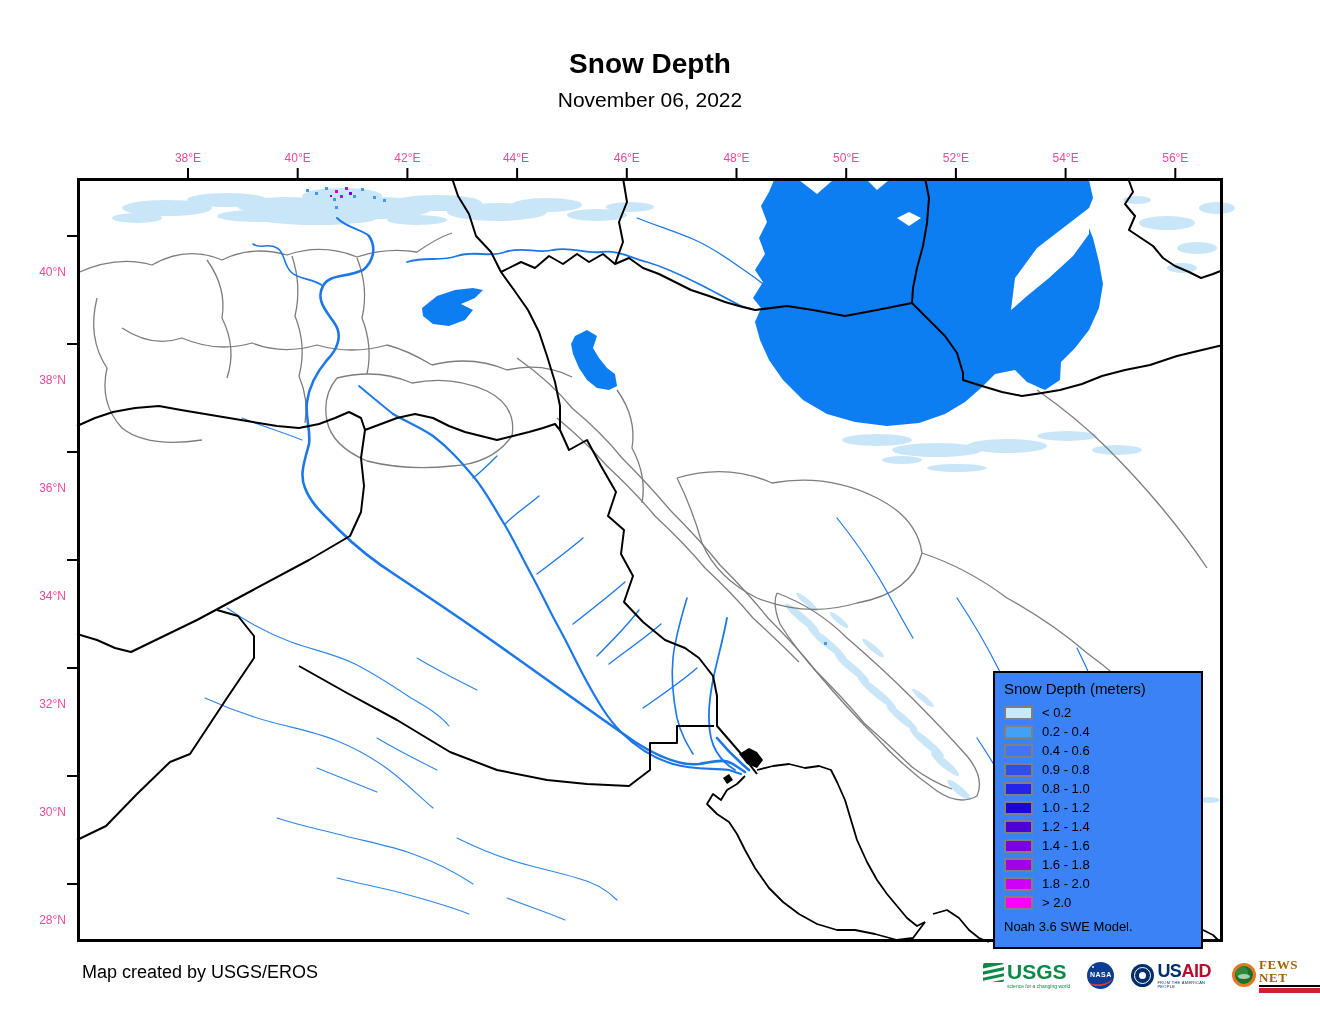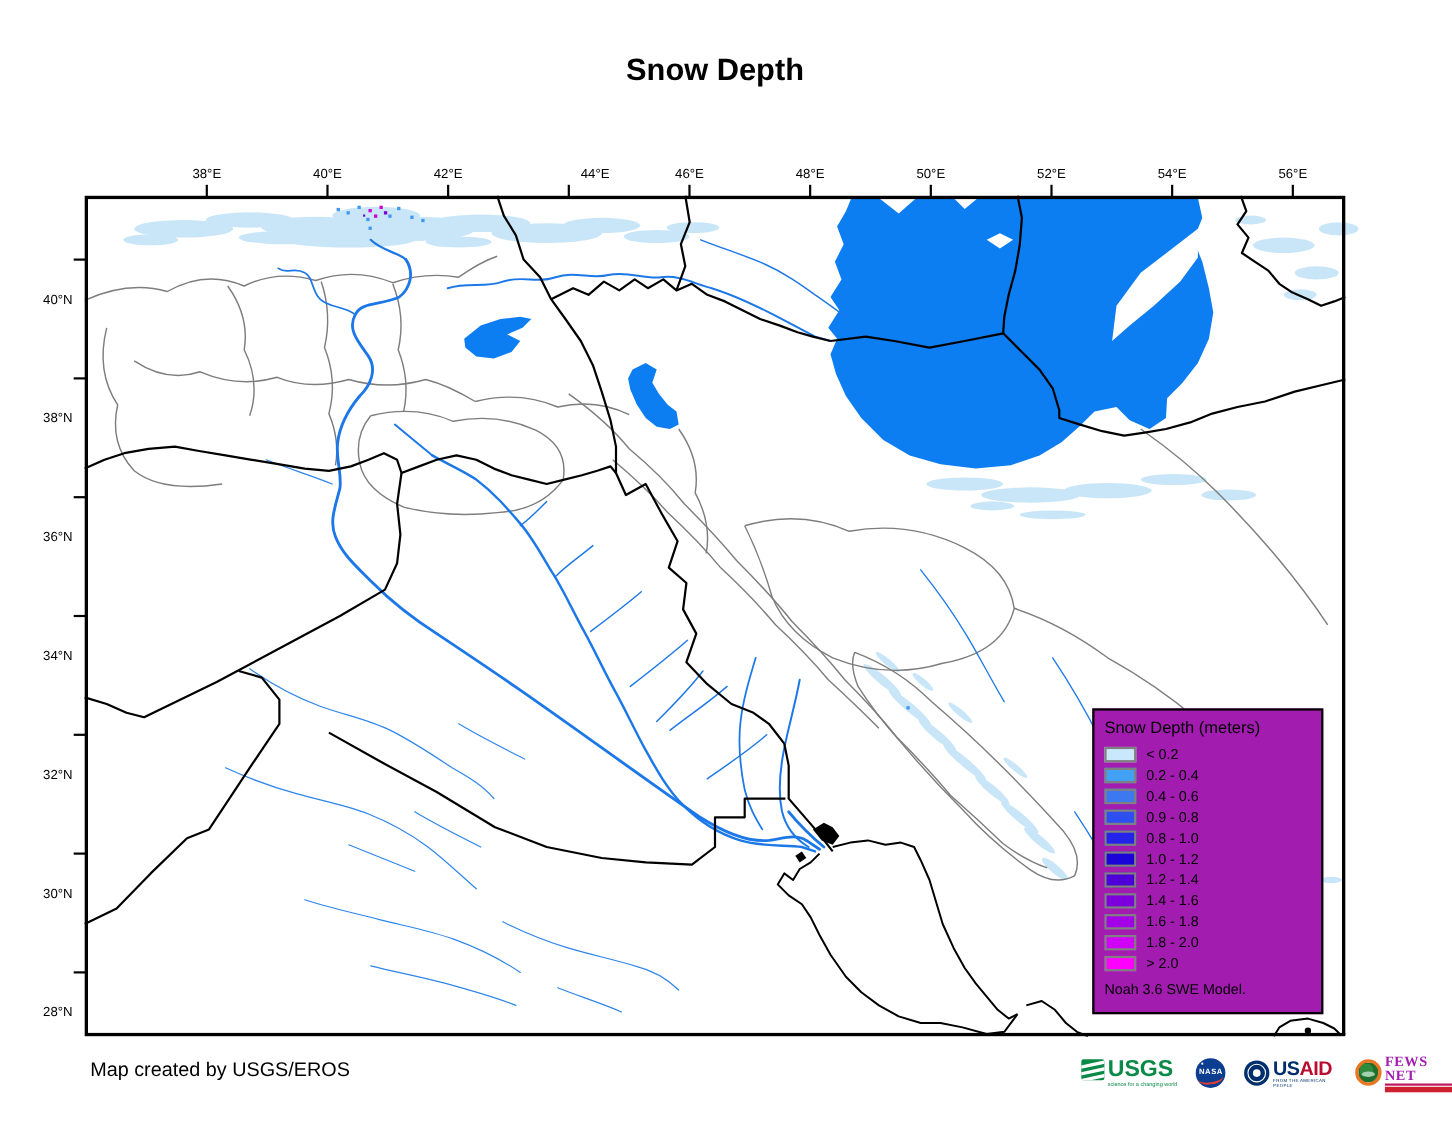--- a/index.html
+++ b/index.html
@@ -3,24 +3,24 @@
 <meta charset="utf-8">
 <style>
   html,body{margin:0;padding:0;background:#fff;}
   body{width:1320px;height:1020px;position:relative;font-family:"Liberation Sans",sans-serif;overflow:hidden;}
   .abs{position:absolute;}
   #title-block{left:0;top:44px;width:1300px;text-align:center;}
   #map-title{font-size:28px;font-weight:bold;color:#000;margin:4px;}
   #map-subtitle{font-size:21px;color:#000;margin:8px 0 0 0;font-weight:normal;}
   #map-box{left:77px;top:178px;width:1146px;height:764px;}
   #map-svg{overflow:visible;display:block;}
-  .axis-label{position:absolute;font-size:12px;color:#000000;white-space:nowrap;}
+  .axis-label{position:absolute;font-size:12px;color:#ec4899;white-space:nowrap;}
   .axis-label.top{transform:translateX(-50%);}
   .axis-label.left{transform:translateY(-50%);text-align:right;width:34px;margin-top:36px;}
-  #legend{left:993px;top:644px;width:210px;height:278px;background:#a21caf;border:2px solid #000;box-sizing:border-box;padding:7px 9px 4px 9px;}
+  #legend{left:993px;top:671px;width:210px;height:278px;background:#3b82f6;border:2px solid #000;box-sizing:border-box;padding:7px 9px 4px 9px;}
   #legend-title{font-size:15px;color:#000;margin:0 0 6px 0;font-weight:normal;}
   .legend-row{display:flex;align-items:center;height:19px;}
   .legend-swatch{width:29px;height:14px;border:2px solid #808080;box-sizing:border-box;flex:0 0 auto;}
   .legend-label{font-size:13px;margin-left:9px;color:#000;}
   #legend-source{font-size:13px;color:#000;margin-top:7px;line-height:1.25;}
   #credit{left:82px;top:962px;font-size:18px;color:#000;}
   #logo-row{left:983px;top:955px;display:flex;align-items:center;gap:17px;height:40px;}
   
   .usgs{display:flex;align-items:flex-start;gap:3px;}
   .usgs-mark{width:21px;height:19px;background:#0b8a47;position:relative;overflow:hidden;border-radius:2px;flex:0 0 auto;margin-top:2px;}
@@ -40,35 +40,36 @@
   .usaid-words{display:flex;flex-direction:column;line-height:1;}
   .usaid-name{font-size:18px;font-weight:bold;letter-spacing:-.5px;}
   .usaid-us{color:#002f6c;}
   .usaid-aid{color:#ba0c2f;}
   .usaid-tag{font-size:4px;color:#002f6c;margin-top:1px;letter-spacing:.3px;}
   
   .fews{display:flex;align-items:center;gap:3px;}
   .fews-globe{width:24px;height:24px;border-radius:50%;border:3px solid #e87722;box-sizing:border-box;background:radial-gradient(circle at 40% 40%, #2e8b3d 0 40%, #1f6e2e 41% 70%, #2e8b3d 71%);position:relative;flex:0 0 auto;}
   .fews-globe:before{content:"";position:absolute;left:3px;top:8px;width:12px;height:5px;background:#d8f0dc;border-radius:50%;opacity:.7;}
   .fews-words{display:flex;flex-direction:column;line-height:1;}
-  .fews-name{font-family:"Liberation Serif",serif;font-size:13px;font-weight:bold;color:#a21caf;letter-spacing:.5px;border-bottom:2px solid #be185d;padding-bottom:1px;}
+  .fews-name{font-family:"Liberation Serif",serif;font-size:13px;font-weight:bold;color:#a16207;letter-spacing:.5px;border-bottom:2px solid #000000;padding-bottom:1px;}
   .fews-bar{height:5px;background:#cf2030;margin-top:1px;}
 </style>
 </head>
 <body>
 
 <div class="abs" id="title-block">
   <h1 id="map-title">Snow Depth</h1>
+  <div id="map-subtitle">November 06, 2022</div>
 </div>
 
 <div id="axis-layer">
     <div class="axis-label top abs" style="left: 188px; top: 151px;">38°E</div>
     <div class="axis-label top abs" style="left: 297.7px; top: 151px;">40°E</div>
     <div class="axis-label top abs" style="left: 407.4px; top: 151px;">42°E</div>
-    <div class="axis-label top abs" style="left: 541px; top: 151px;">44°E</div>
+    <div class="axis-label top abs" style="left: 516px; top: 151px;">44°E</div>
     <div class="axis-label top abs" style="left: 626.8px; top: 151px;">46°E</div>
     <div class="axis-label top abs" style="left: 736.5px; top: 151px;">48°E</div>
     <div class="axis-label top abs" style="left: 846.2px; top: 151px;">50°E</div>
     <div class="axis-label top abs" style="left: 955.9px; top: 151px;">52°E</div>
     <div class="axis-label top abs" style="left: 1065.6px; top: 151px;">54°E</div>
     <div class="axis-label top abs" style="left: 1175.3px; top: 151px;">56°E</div>
     <div class="axis-label left abs" style="left: 32px; top: 236px;">40°N</div>
     <div class="axis-label left abs" style="left: 32px; top: 344px;">38°N</div>
     <div class="axis-label left abs" style="left: 32px; top: 452px;">36°N</div>
     <div class="axis-label left abs" style="left: 32px; top: 560px;">34°N</div>

